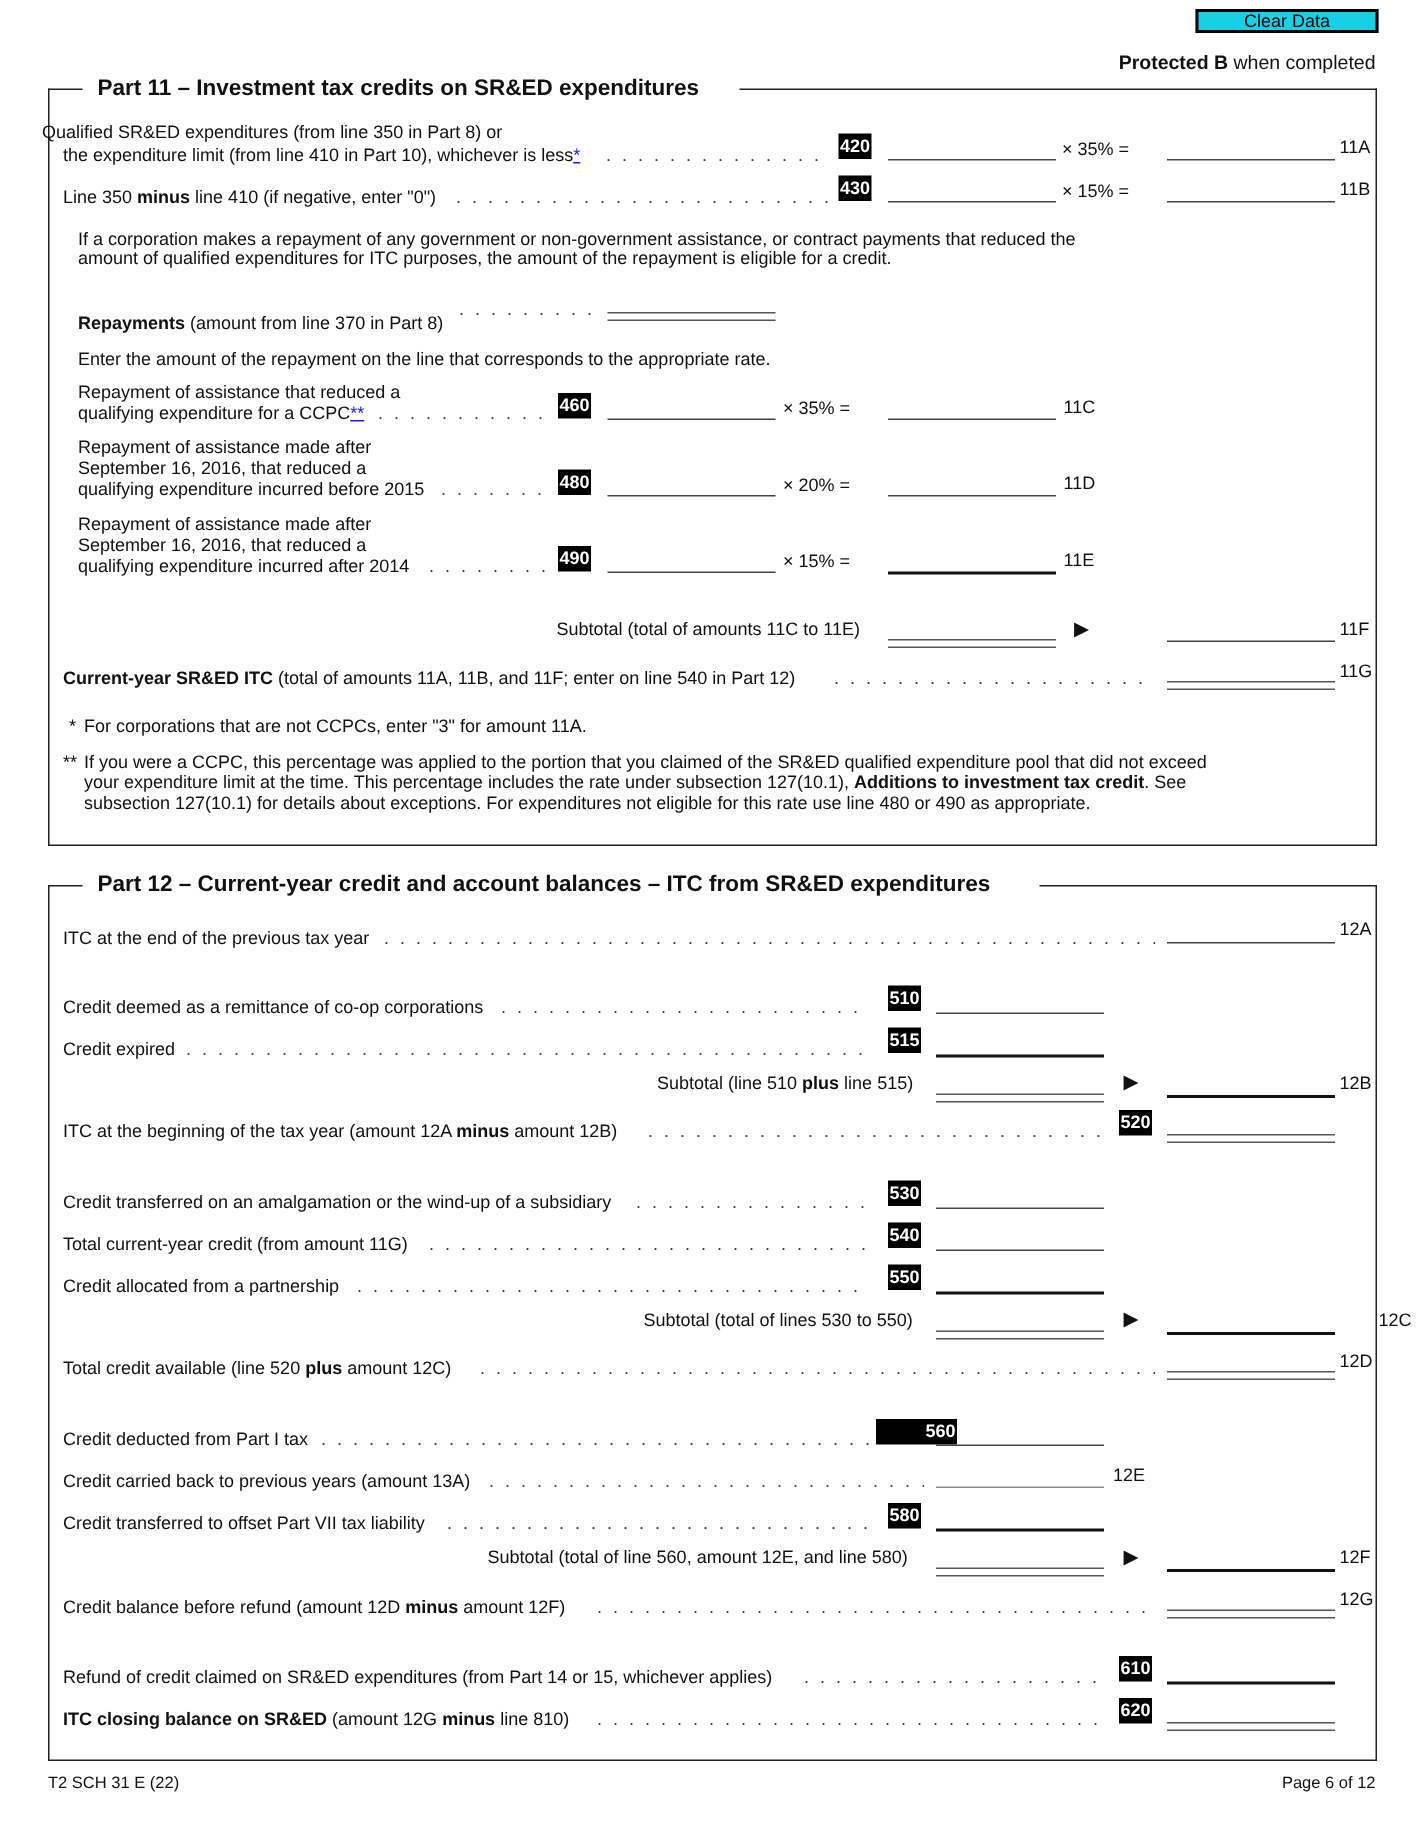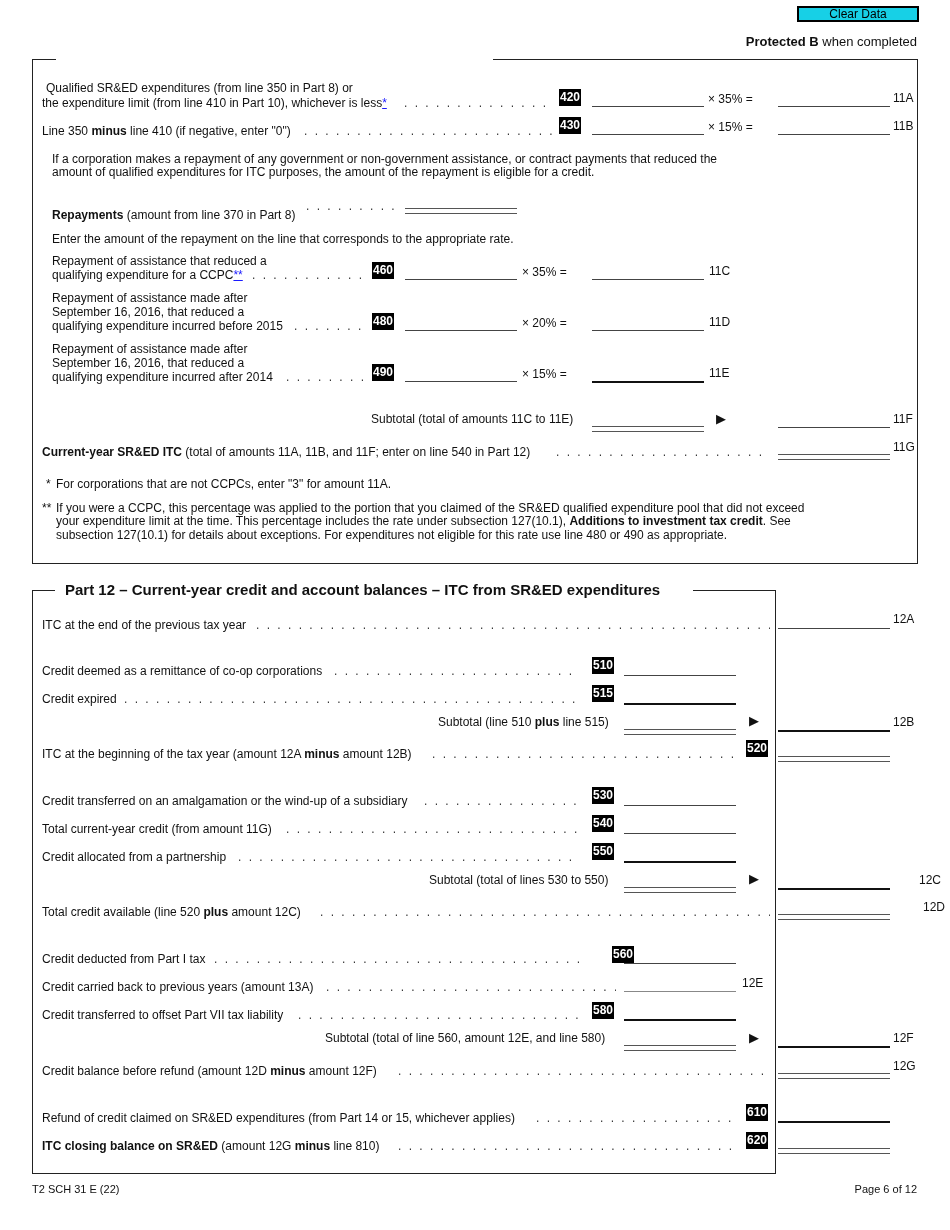--- a/index.html
+++ b/index.html
@@ -32,25 +32,26 @@
 </style>
 </head>
 <body>
 
 <button class="clear-btn">Clear Data</button>
 <div class="protected"><b>Protected B</b><span> when completed</span></div>
 
 <div class="section" style="left:32px; top:59px; width:886px; height:505px;">
   <div class="sec-title-wrap">
     <div class="sec-title-line" style="left:-1px; width:24px;"></div>
+    <div class="sec-title" style="left:22px;">Part 11 – Investment tax credits on SR&amp;ED expenditures</div>
     <div class="sec-title-line" style="left:460px; right:-1px;"></div>
   </div>
 </div>
 
-<div class="txt" style="left:46px; top:81px;">Qualified SR&amp;ED expenditures (from line 350 in Part 8) or</div>
+<div class="txt" style="left:28px; top:81px;">Qualified SR&amp;ED expenditures (from line 350 in Part 8) or</div>
 <div class="txt" style="left:42px; top:96px;"><span>the expenditure limit (from line 410 in Part 10), whichever is less</span><a class="fn" href="#">*</a></div>
 <div class="dots" style="left:404px; top:96px; width:148px;">. . . . . . . . . . . . . . . . . . . . .</div>
 <div class="code" style="left:559px; top:89px;">420</div>
 <input class="fld" style="left: 592px; top: 92px; width: 112px;" value="">
 <div class="txt" style="left:708px; top:92px;">×  35%  =</div>
 <input class="fld" style="left: 778px; top: 92px; width: 112px;" value="">
 <div class="ref" style="left:893px; top:91px;">11A</div>
 
 <div class="txt" style="left:42px; top:124px;"><span>Line 350 </span><b>minus</b><span> line 410 (if negative, enter "0")</span></div>
 <div class="dots" style="left:304px; top:124px; width:248px;">. . . . . . . . . . . . . . . . . . . . . . . . . . . . . . . . . .</div>
@@ -111,21 +112,21 @@
 <div class="dbl" style="left:778px; top:454px; width:112px;"></div>
 <div class="ref" style="left:893px; top:440px;">11G</div>
 
 <div class="txt" style="left:46px; top:477px;">*</div>
 <div class="txt" style="left:56px; top:477px;">For corporations that are not CCPCs, enter "3" for amount 11A.</div>
 <div class="txt" style="left:42px; top:501px;">**</div>
 <div class="txt" style="left:56px; top:501px;">If you were a CCPC, this percentage was applied to the portion that you claimed of the SR&amp;ED qualified expenditure pool that did not exceed</div>
 <div class="txt" style="left:56px; top:514px;"><span>your expenditure limit at the time. This percentage includes the rate under subsection 127(10.1), </span><b>Additions to investment tax credit</b><span>. See</span></div>
 <div class="txt" style="left:56px; top:528px;">subsection 127(10.1) for details about exceptions. For expenditures not eligible for this rate use line 480 or 490 as appropriate.</div>
 
-<div class="section" style="left:32px; top:590px; width:744px; height:584px;">
+<div class="section" style="left:32px; top:590px; width:886px; height:584px;">
   <div class="sec-title-wrap">
     <div class="sec-title-line" style="left:-1px; width:24px;"></div>
     <div class="sec-title" style="left:22px;">Part 12 – Current-year credit and account balances – ITC from SR&amp;ED expenditures</div>
     <div class="sec-title-line" style="left:660px; right:-1px;"></div>
   </div>
 </div>
 
 <div class="txt" style="left:42px; top:618px;">ITC at the end of the previous tax year</div>
 <div class="dots" style="left:256px; top:618px; width:514px;">. . . . . . . . . . . . . . . . . . . . . . . . . . . . . . . . . . . . . . . . . . . . . . . . . . . . . . . . . . . . . . . . . . . . . . . . . . . . .</div>
 <input class="fld" style="left: 778px; top: 614px; width: 112px;" value="">
@@ -173,25 +174,25 @@
 <input class="fld" style="left: 624px; top: 873px; width: 112px; border-bottom: none;" value="">
 <div class="dbl" style="left:624px; top:887px; width:112px;"></div>
 <div class="arrow" style="left:749px; top:872px;">▶</div>
 <input class="fld thick" style="left: 778px; top: 874px; width: 112px;" value="">
 <div class="ref" style="left:919px; top:873px;">12C</div>
 
 <div class="txt" style="left:42px; top:905px;"><span>Total credit available (line 520 </span><b>plus</b><span> amount 12C)</span></div>
 <div class="dots" style="left:320px; top:905px; width:450px;">. . . . . . . . . . . . . . . . . . . . . . . . . . . . . . . . . . . . . . . . . . . . . . . . . . . . . . . . . . . . . . .</div>
 <input class="fld" style="left: 778px; top: 900px; width: 112px; border-bottom: none;" value="">
 <div class="dbl" style="left:778px; top:914px; width:112px;"></div>
-<div class="ref" style="left:893px; top:900px;margin-left:30px;">12D</div>
+<div class="ref" style="left:893px; top:900px;">12D</div>
 
 <div class="txt" style="left:42px; top:952px;">Credit deducted from Part I tax</div>
 <div class="dots" style="left:214px; top:952px; width:366px;">. . . . . . . . . . . . . . . . . . . . . . . . . . . . . . . . . . . . . . . . . . . . . . . . . .</div>
-<div class="code" style="left:612px; top:946px;">560</div>
+<div class="code" style="left:584px; top:946px;padding-left:32px;">560</div>
 <input class="fld" style="left: 624px; top: 949px; width: 112px;" value="">
 
 <div class="txt" style="left:42px; top:980px;">Credit carried back to previous years (amount 13A)</div>
 <div class="dots" style="left:326px; top:980px; width:290px;">. . . . . . . . . . . . . . . . . . . . . . . . . . . . . . . . . . . . . . . .</div>
 <input class="fld grey" style="left: 624px; top: 977px; width: 112px;" value="">
 <div class="ref" style="left:742px; top:976px;">12E</div>
 
 <div class="txt" style="left:42px; top:1008px;">Credit transferred to offset Part VII tax liability</div>
 <div class="dots" style="left:298px; top:1008px; width:282px;">. . . . . . . . . . . . . . . . . . . . . . . . . . . . . . . . . . . . . . .</div>
 <div class="code" style="left:592px; top:1002px;">580</div>

